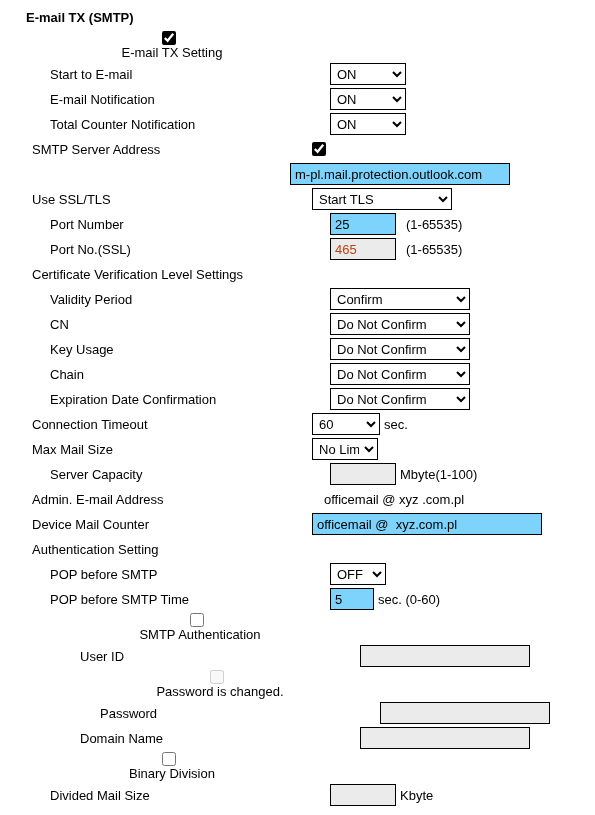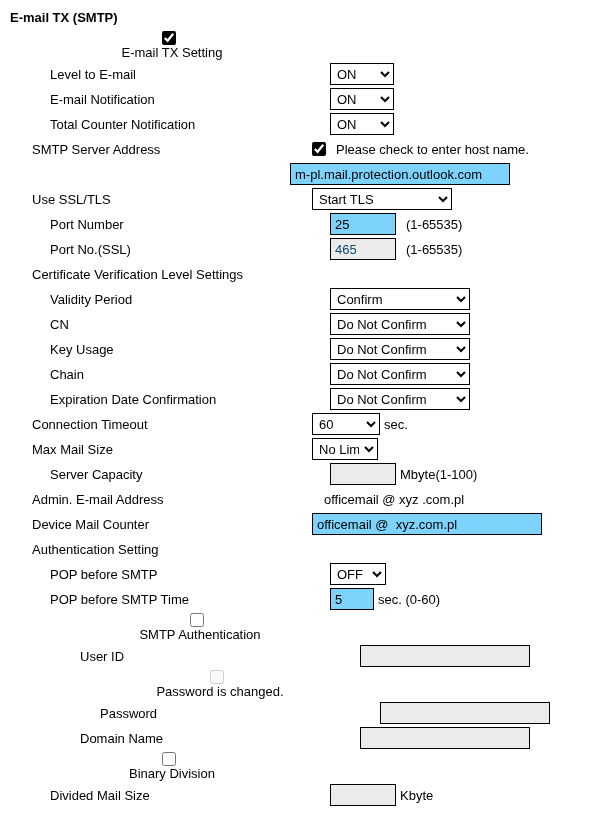--- a/index.html
+++ b/index.html
@@ -6,20 +6,21 @@
     font-family: Arial, sans-serif;
     font-size: 13px;
     margin: 0;
     padding: 10px;
     width: 575px;
     color: #000;
   }
   .section-title {
     font-weight: bold;
     margin-bottom: 6px;
+    margin-left: 16px;
   }
   .row {
     display: flex;
     align-items: center;
     margin: 3px 0;
     min-height: 22px;
   }
   .label-col {
     width: 280px;
     flex-shrink: 0;
@@ -51,23 +52,23 @@
   }
   input[type="text"] {
     border: 1px solid #000;
     background: #7dd3fc;
     font-size: 13px;
     height: 18px;
     padding: 1px 4px;
   }
   input.disabled, input[disabled] {
     background: #ebebeb;
-    color: #0c4a6e;
-  }
-  .sel-on { width: 64px; }
+    color: #c2410c;
+  }
+  .sel-on { width: 76px; }
   .sel-ssl { width: 140px; }
   .sel-confirm { width: 140px; }
   .sel-conn { width: 68px; }
   .sel-maxmail { width: 66px; }
   .sel-popsmtp { width: 56px; }
   .txt-port { width: 56px; }
   .txt-host { width: 210px; }
   .txt-mbyte { width: 56px; }
   .txt-popsec { width: 34px; text-align:left; }
   .txt-auth { width: 160px; }
@@ -81,21 +82,21 @@
 <div class="section-title">E-mail TX (SMTP)</div>
 
 <div class="row">
   <div class="label-col indent-1 chk-line">
     <input type="checkbox" checked="" style="">
     <span>E-mail TX Setting</span>
   </div>
 </div>
 
 <div class="row">
-  <div class="label-col indent-2">Level to E-mail</div>
+  <div class="label-col indent-2">Start to E-mail</div>
   <div class="ctrl-col">
     <select class="sel-on"><option>ON</option></select>
   </div>
 </div>
 
 <div class="row">
   <div class="label-col indent-2">E-mail Notification</div>
   <div class="ctrl-col">
     <select class="sel-on"><option>ON</option></select>
   </div>
@@ -105,21 +106,20 @@
   <div class="label-col indent-2">Total Counter Notification</div>
   <div class="ctrl-col">
     <select class="sel-on"><option>ON</option></select>
   </div>
 </div>
 
 <div class="row">
   <div class="label-col indent-1">SMTP Server Address</div>
   <div class="ctrl-col chk-line">
     <input type="checkbox" checked="" style="">
-    <span>Please check to enter host name.</span>
   </div>
 </div>
 
 <div class="row">
   <div class="label-col"></div>
   <div class="ctrl-col">
     <input type="text" class="txt-host" value="m-pl.mail.protection.outlook.com" style="">
   </div>
 </div>
 

